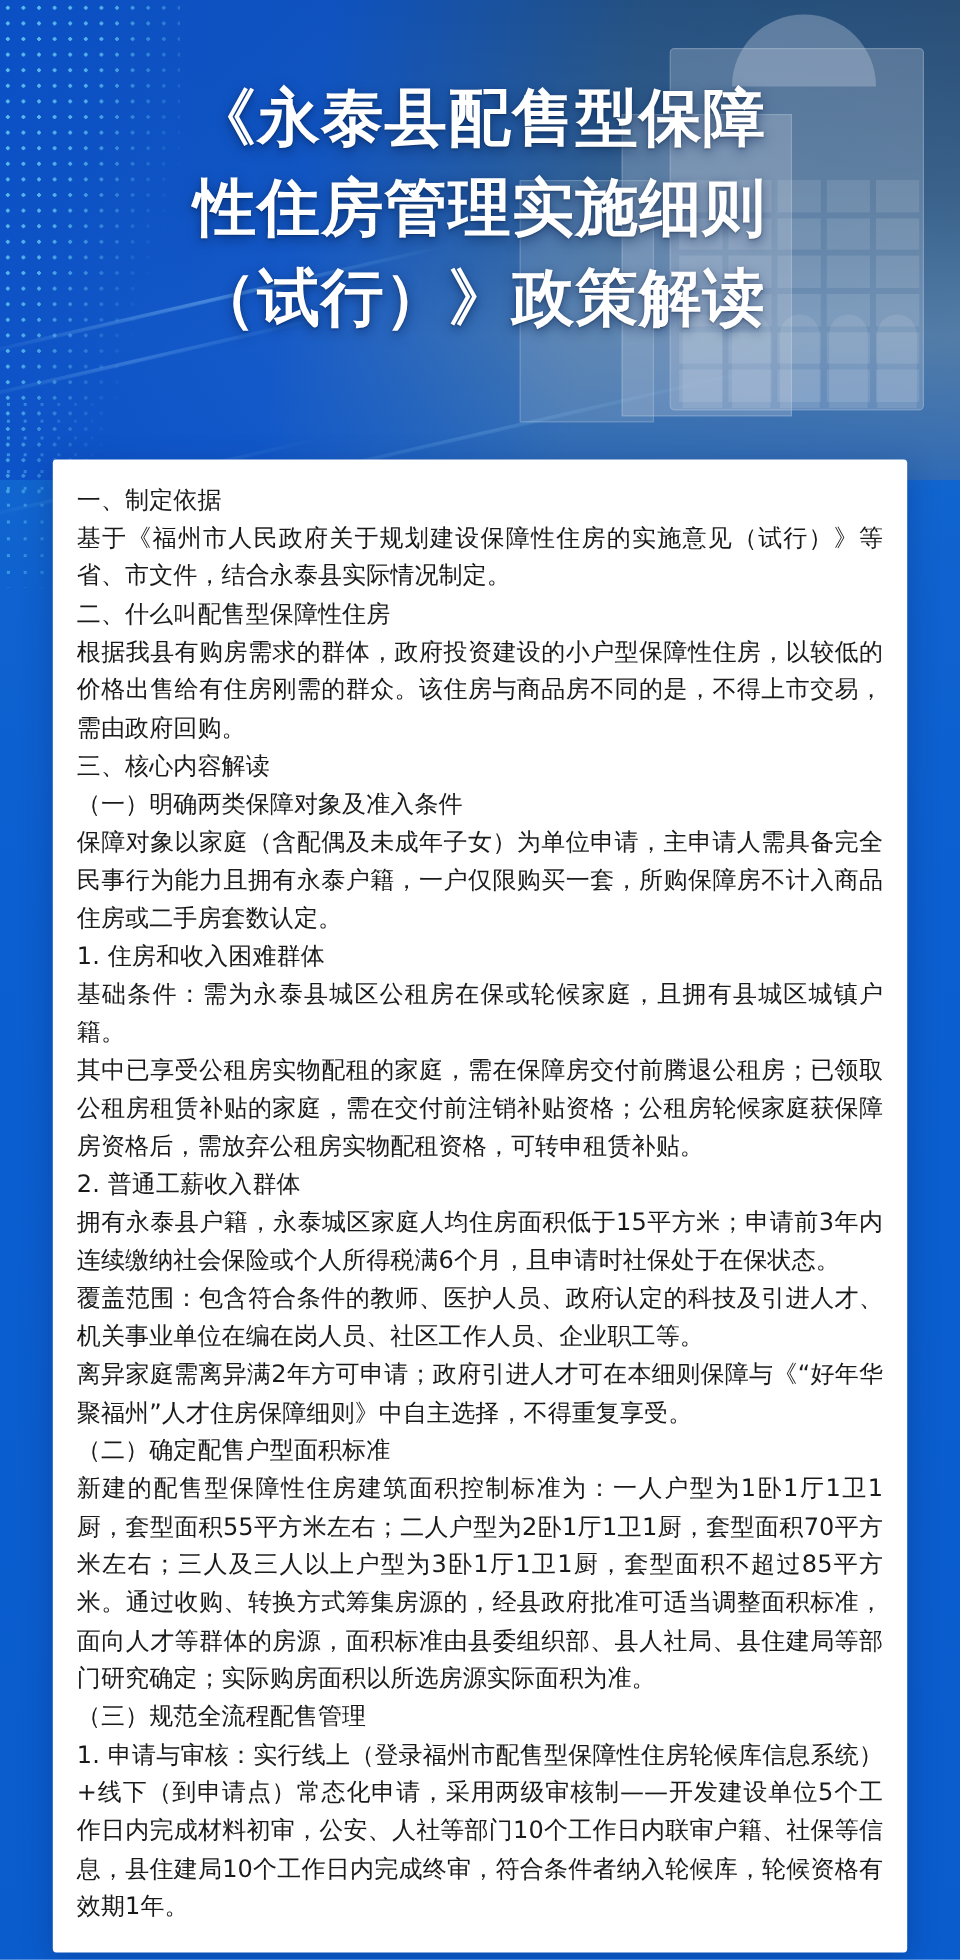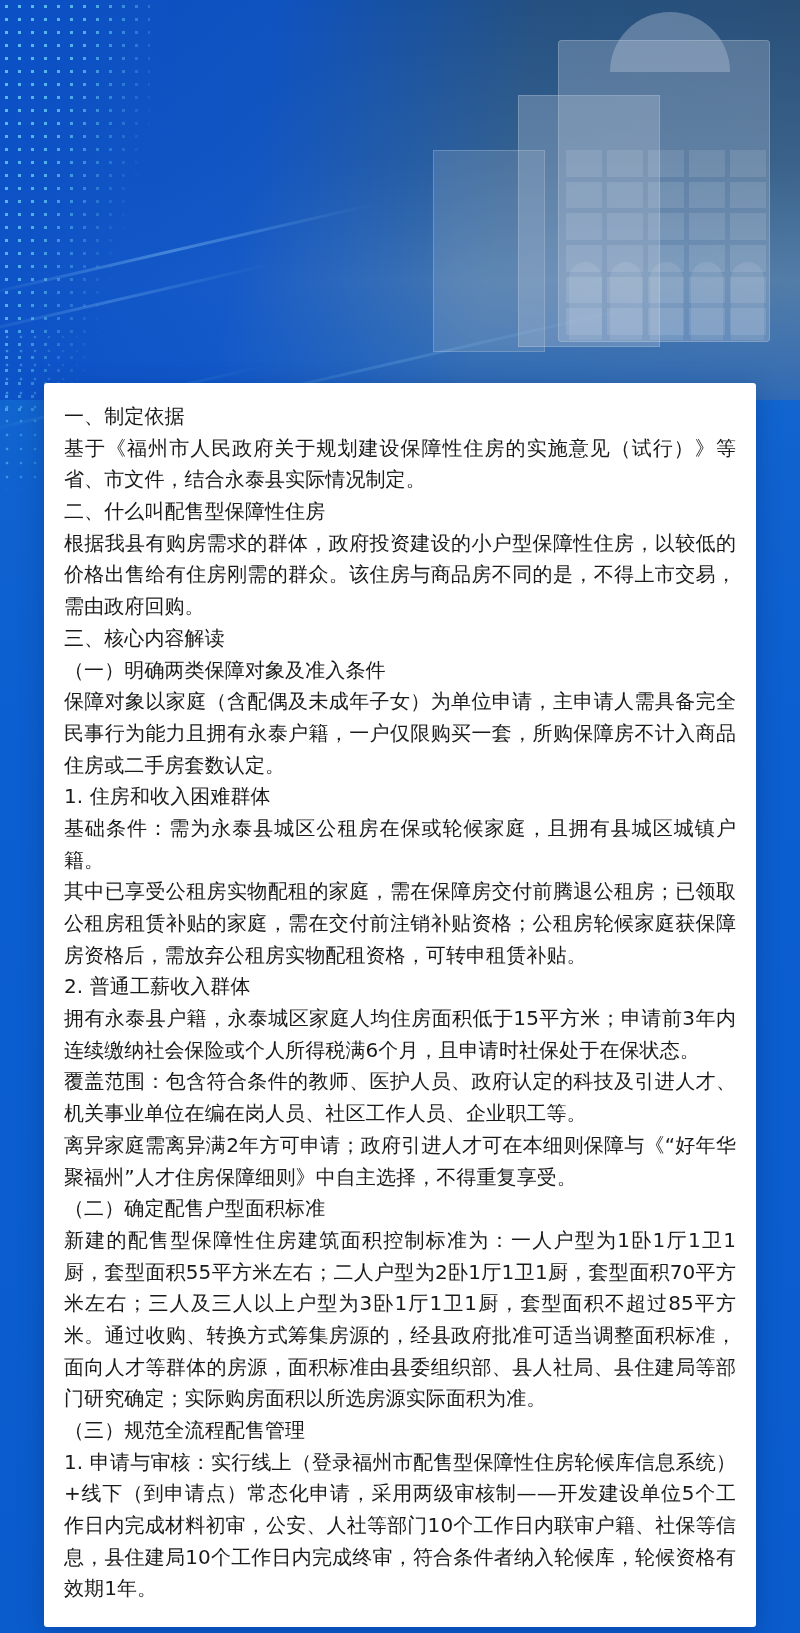--- a/index.html
+++ b/index.html
@@ -196,20 +196,25 @@
     </div>
   </div>
 
   <div class="dots"></div>
   <div class="dots2"></div>
   <div class="streak s1"></div>
   <div class="streak s2"></div>
   <div class="streak s3"></div>
   <div class="streak s4"></div>
 
+  <div class="title-wrap">
+    <div class="title-line">《永泰县配售型保障</div>
+    <div class="title-line">性住房管理实施细则</div>
+    <div class="title-line">（试行）》政策解读</div>
+  </div>
 
   <div class="card">
     <div class="body-text">一、制定依据
 基于《福州市人民政府关于规划建设保障性住房的实施意见（试行）》等省、市文件，结合永泰县实际情况制定。
 二、什么叫配售型保障性住房
 根据我县有购房需求的群体，政府投资建设的小户型保障性住房，以较低的价格出售给有住房刚需的群众。该住房与商品房不同的是，不得上市交易，需由政府回购。
 三、核心内容解读
 （一）明确两类保障对象及准入条件
 保障对象以家庭（含配偶及未成年子女）为单位申请，主申请人需具备完全民事行为能力且拥有永泰户籍，一户仅限购买一套，所购保障房不计入商品住房或二手房套数认定。
 1. 住房和收入困难群体

